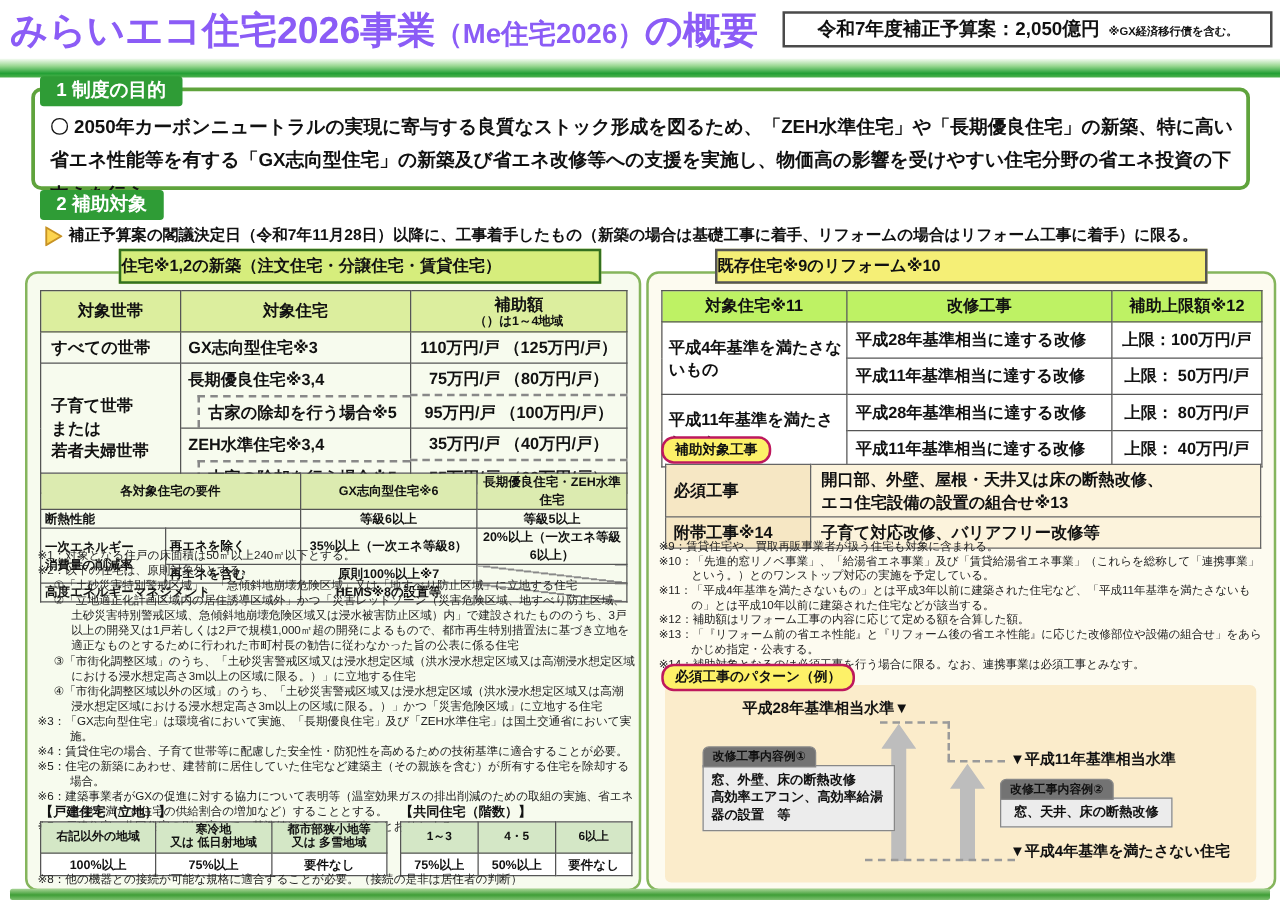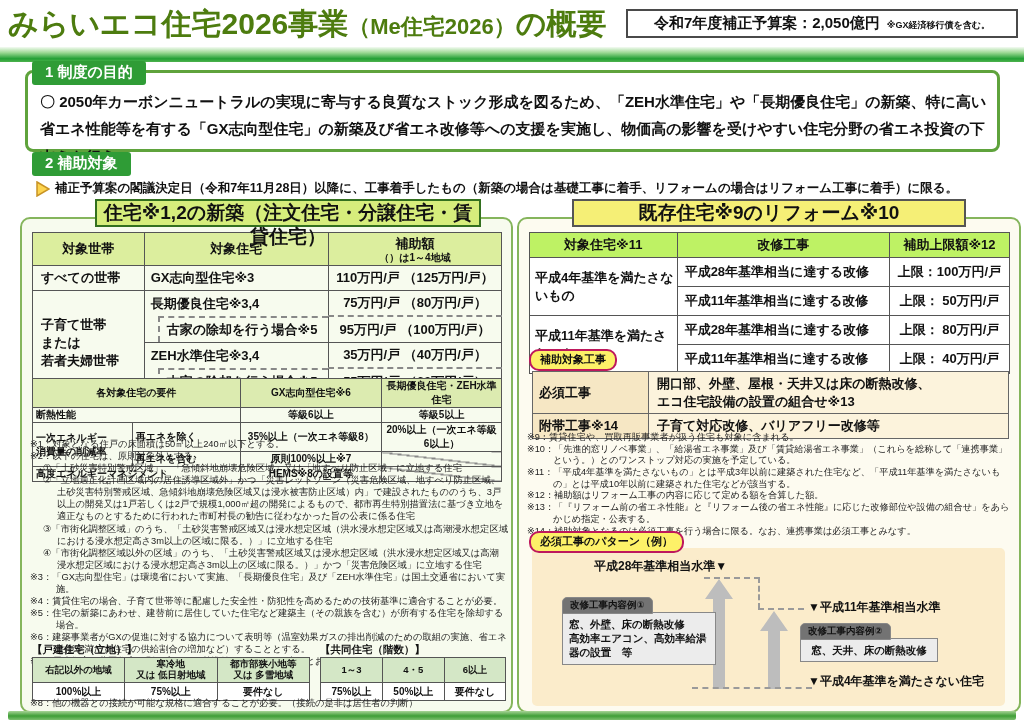--- a/index.html
+++ b/index.html
@@ -1,21 +1,21 @@
 <!DOCTYPE html>
 <html><head>
 <meta charset="utf-8">
 <style>
   html,body{margin:0;padding:0;background:#e8e8e8;}
   #page{position:relative;width:1024px;height:724px;background:#fff;overflow:hidden;
         font-family:"Liberation Sans","DejaVu Sans",sans-serif;color:#111;}
   .abs{position:absolute;}
 
   
-  .title{left:8px;top:4px;font-weight:bold;color:#4d7c0f;white-space:nowrap;}
+  .title{left:8px;top:4px;font-weight:bold;color:#8b5cf6;white-space:nowrap;}
   .title .t-main{font-size:30px;}
   .title .t-paren{font-size:22px;}
   .budget-box{right:6px;top:9px;border:2px solid #4a4a4a;background:#fff;
               padding:3px 26px;display:flex;align-items:baseline;gap:7px;white-space:nowrap;}
   .budget-main{font-size:15px;font-weight:bold;}
   .budget-note{font-size:9px;font-weight:bold;}
   .title-bar{left:0;top:47px;width:1024px;height:15px;
              background:linear-gradient(180deg,#f4fbf2 0%,#9bd893 38%,#23a035 78%,#4db24d 100%);}
   .bottom-bar{left:8px;top:711px;width:1008px;height:9px;border-radius:2px;
              background:linear-gradient(180deg,#a8d496 0%,#3f9e37 55%,#7cbf6e 100%);}
@@ -25,22 +25,22 @@
              padding:2px 13px 3px;border-radius:3px;z-index:4;white-space:nowrap;}
   .sec1-box{left:25px;top:70px;width:969px;height:76px;border:3px solid #5fa33c;border-radius:8px;}
   .sec1-body{left:40px;top:88px;width:952px;font-size:15px;font-weight:bold;line-height:1.82;}
   .arrow-line{left:36px;top:180px;display:flex;align-items:center;gap:5px;
               font-size:12.5px;font-weight:bold;white-space:nowrap;}
 
   
   .panel{border:2px solid #85b55c;border-radius:10px;}
   .panel-left{left:20px;top:217px;width:489px;height:492px;background:#f7fbee;}
   .panel-right{left:517px;top:217px;width:500px;height:492px;background:#fdfbf0;}
-  .panel-header{height:24px;border:2px solid #33701f;font-size:19px;font-weight:bold;
-                text-align:center;line-height:24px;z-index:3;background:#d6ed7c;}
+  .panel-header{height:24px;border:2px solid #33701f;font-size:13px;font-weight:bold;
+                text-align:left;line-height:24px;z-index:3;background:#d6ed7c;}
   .ph-left{left:95px;top:199px;width:382px;}
   .ph-right{left:572px;top:199px;width:390px;background:#f5ef76;border-color:#555;}
 
   
   table{border-collapse:collapse;}
   td,th{border:1.5px solid #555;font-weight:bold;}
 
   
   .tbl-new{left:10px;top:13px;width:470px;font-size:13px;}
   .tbl-new th{background:#dcee9e;height:30px;text-align:center;}

